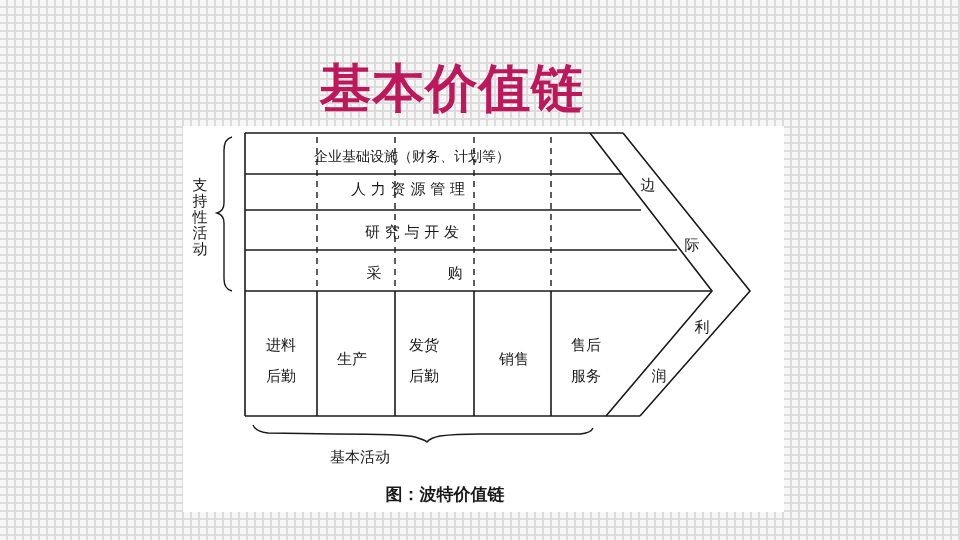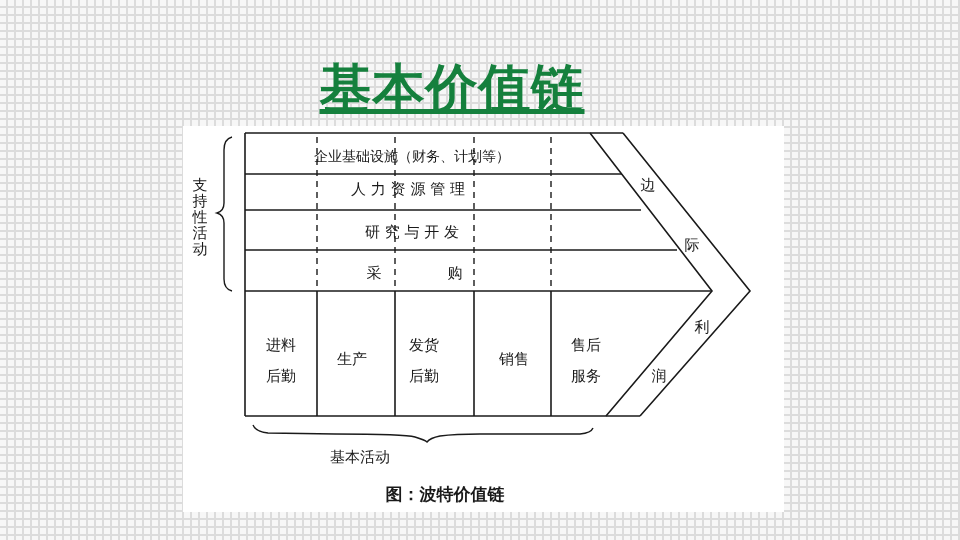--- a/index.html
+++ b/index.html
@@ -20,24 +20,23 @@
       font-family: "DejaVu Sans", "Liberation Sans", sans-serif;
     }
     .slide-title {
       position: absolute;
       left: 0;
       width: 904px;
       top: 52px;
       text-align: center;
       font-size: 52px;
       font-weight: bold;
-      color: #15803d;
+      color: #be185d;
       letter-spacing: 1px;
       line-height: 72px;
-      text-decoration: underline;
     }
     .figure-panel {
       position: absolute;
       left: 183px;
       top: 126px;
       width: 601px;
       height: 386px;
       background: #ffffff;
     }
     svg.diagram {

